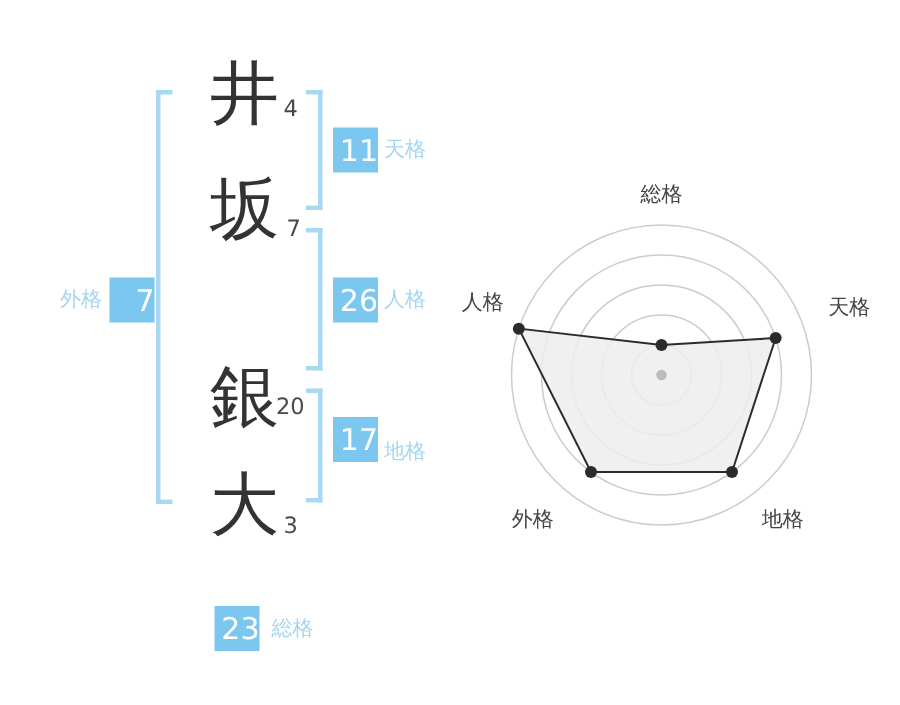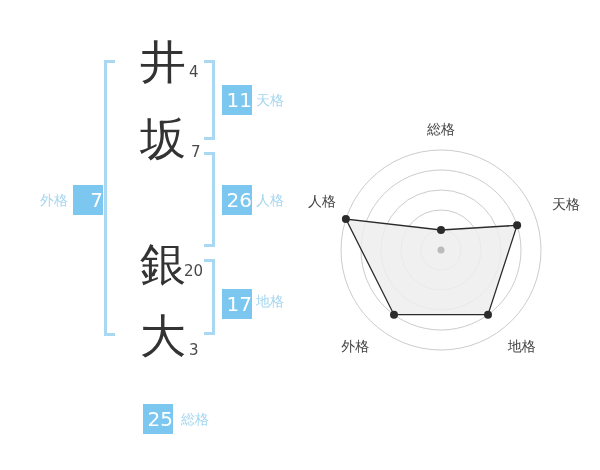--- a/index.html
+++ b/index.html
@@ -67,21 +67,21 @@
     width: 30px;
     height: 30px;
     background: #7cc7ef;
     color: #ffffff;
     font-size: 20px;
     line-height: 30px;
     text-align: right;
   }
   .kaku-box.tenkaku { left: 222px; top: 85px; }
   .kaku-box.jinkaku { left: 222px; top: 185px; }
-  .kaku-box.chikaku { left: 222px; top: 289px; }
+  .kaku-box.chikaku { left: 222px; top: 278px; }
   .kaku-box.gaikaku { left: 73px;  top: 185px; }
   .kaku-box.soukaku { left: 143px; top: 404px; }
 
   .kaku-label {
     position: absolute;
     font-size: 14px;
     line-height: 30px;
     color: #a5d6f0;
     white-space: nowrap;
   }
@@ -115,21 +115,21 @@
 
   <div class="bracket left-all"></div>
   <div class="bracket right r1"></div>
   <div class="bracket right r2"></div>
   <div class="bracket right r3"></div>
 
   <div class="kaku-box tenkaku">11</div>
   <div class="kaku-box jinkaku">26</div>
   <div class="kaku-box chikaku">17</div>
   <div class="kaku-box gaikaku">7</div>
-  <div class="kaku-box soukaku">25</div>
+  <div class="kaku-box soukaku">23</div>
 
   <div class="kaku-label tenkaku">天格</div>
   <div class="kaku-label jinkaku">人格</div>
   <div class="kaku-label chikaku">地格</div>
   <div class="kaku-label gaikaku">外格</div>
   <div class="kaku-label soukaku">総格</div>
 
   <svg id="radar-svg" width="600" height="470">
       <circle cx="441" cy="250" r="20" fill="none" stroke="#cccccc" stroke-width="1"></circle>
       <circle cx="441" cy="250" r="40" fill="none" stroke="#cccccc" stroke-width="1"></circle>

